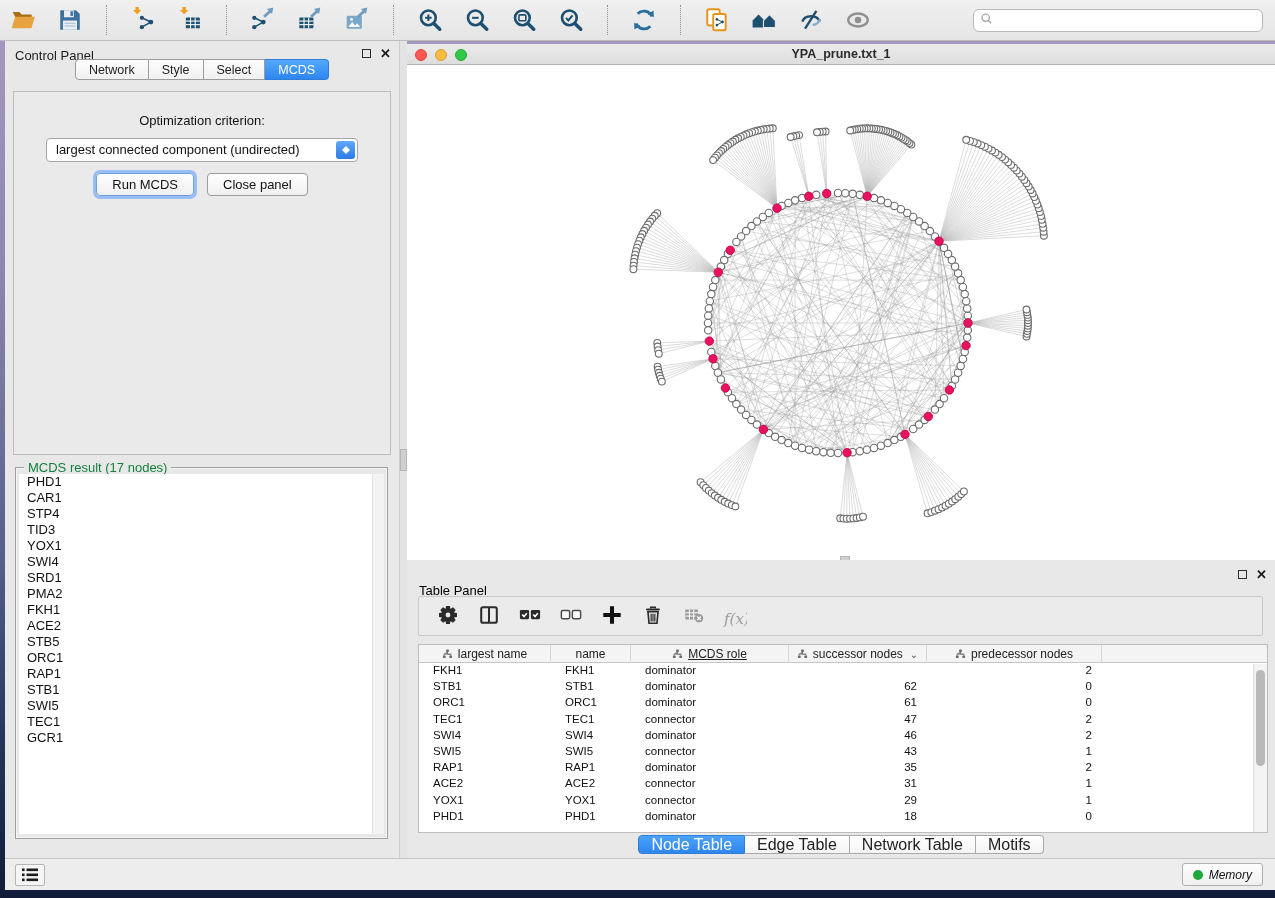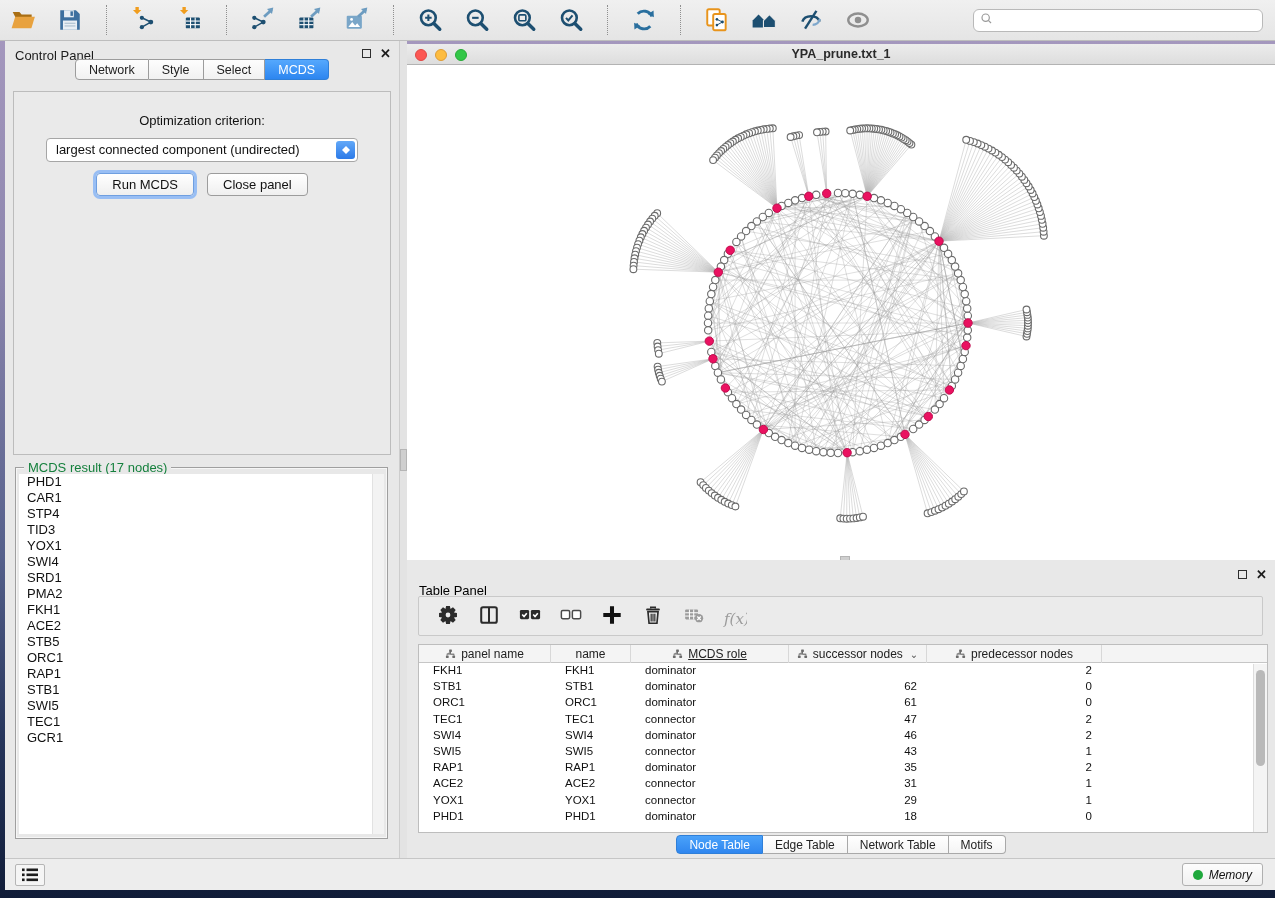--- a/index.html
+++ b/index.html
@@ -101,21 +101,21 @@
   .nt-row { display:flex; height:16.2px; font-size:11.5px; color:#111; }
   .nt-cell { padding:1px 10px 0 14px; white-space:nowrap; overflow:hidden; }
   .nt-cell.num { text-align:right; padding-right:10px; }
   .sort-chevron { font-size:10px; color:#555; margin-left:2px; }
   .nt-scroll { position:absolute; right:0; top:19px; bottom:0; width:14px;
     background:#f4f4f4; border-left:1px solid #ddd; }
   .nt-thumb { position:absolute; left:2px; top:6px; width:9px; height:96px;
     background:#b9b9b9; border-radius:5px; }
 
   .tp-tabs { position:absolute; left:0; right:0; top:275px; display:flex; justify-content:center; }
-  .tp-tab { height:19px; padding:0 12px; font-size:12px; line-height:18px; color:#222;
+  .tp-tab { height:19px; padding:0 12px; font-size:16px; line-height:18px; color:#222;
     background:linear-gradient(#ffffff,#f4f4f4); border:1px solid #a9a9a9; border-left:none; }
   .tp-tab:first-child { border-left:1px solid #a9a9a9; border-radius:4px 0 0 4px; }
   .tp-tab:last-child { border-radius:0 4px 4px 0; }
   .tp-tab.active { background:linear-gradient(#4aa2fa,#2f86ef); color:#fff; border-color:#2f7fd8; }
 
   
   .status-bar { position:absolute; left:5px; right:0; top:858px; height:32px;
     background:#ededed; border-top:1px solid #c6c6c6; }
   .sb-left-btn { position:absolute; left:10px; top:5px; width:30px; height:22px;
     background:#f5f5f5; border:1px solid #b5b5b5; border-radius:2px;
@@ -1162,21 +1162,21 @@
           <svg width="11" height="11" viewBox="0 0 24 24">
             <g fill="#6b6b6b">
               <rect x="9" y="1" width="6" height="5.5" rx="1"></rect>
               <rect x="2" y="14" width="6" height="5.5" rx="1"></rect>
               <rect x="16" y="14" width="6" height="5.5" rx="1"></rect>
               <path d="M11.2 6.5h1.6v4h-7.6v3.5H3.6v-3.5h-0.1zM12.8 10.5h7.6v3.5h-1.6v-2h-6z"></path>
               <rect x="4.4" y="10.5" width="15.2" height="1.6"></rect>
               <rect x="11.2" y="6.5" width="1.6" height="5"></rect>
             </g>
           </svg>
-          <span>panel name</span>
+          <span>largest name</span>
         </div>
         <div class="nt-hcell" style="width: 80px;">
           <span>name</span>
         </div>
         <div class="nt-hcell" style="width: 158px; text-decoration: underline;">
           <svg width="11" height="11" viewBox="0 0 24 24">
             <g fill="#6b6b6b">
               <rect x="9" y="1" width="6" height="5.5" rx="1"></rect>
               <rect x="2" y="14" width="6" height="5.5" rx="1"></rect>
               <rect x="16" y="14" width="6" height="5.5" rx="1"></rect>

